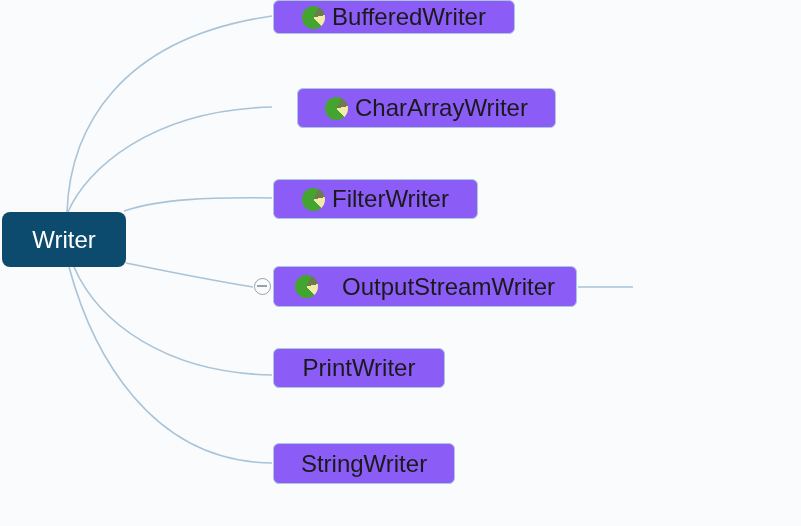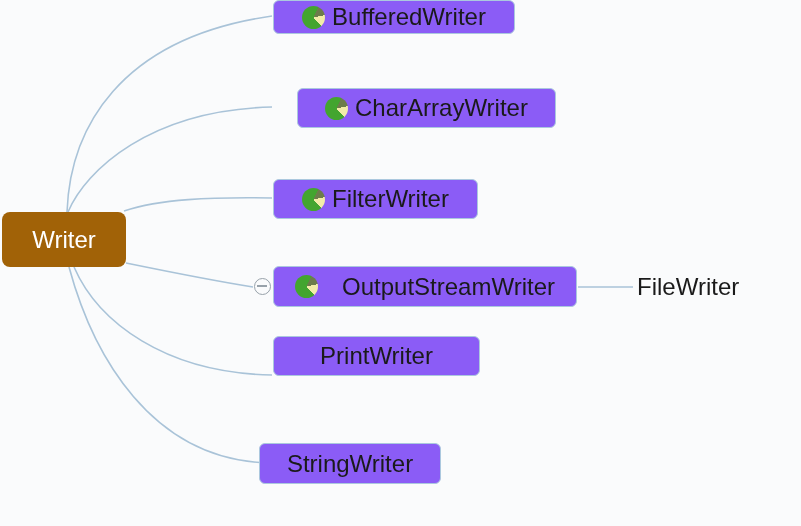--- a/index.html
+++ b/index.html
@@ -18,21 +18,21 @@
   }
   svg.connectors path {
     fill: none;
     stroke: #a9c3d8;
     stroke-width: 1.6;
   }
   .root-node {
     position: absolute;
     left: 2px; top: 212px;
     width: 124px; height: 55px;
-    background: #a16207;
+    background: #0c4a6e;
     border-radius: 8px;
     display: flex;
     align-items: center;
     justify-content: center;
     color: #ffffff;
     font-size: 24px;
     cursor: default;
   }
   .node {
     position: absolute;
@@ -45,22 +45,22 @@
     justify-content: center;
     gap: 7px;
     color: #1a1a1a;
     font-size: 24px;
     cursor: default;
   }
   .node-buffered  { left: 273px; top: 0px;   width: 242px; height: 34px; }
   .node-chararray { left: 273px; top: 88px;  width: 259px; height: 40px; margin-left: 24px; }
   .node-filter    { left: 273px; top: 179px; width: 205px; height: 40px; }
   .node-osw       { left: 273px; top: 266px; width: 304px; height: 41px; gap: 24px; }
-  .node-print     { left: 273px; top: 336px; width: 207px; height: 40px; }
-  .node-string    { left: 259px; top: 443px; width: 182px; height: 41px; }
+  .node-print     { left: 273px; top: 348px; width: 172px; height: 40px; }
+  .node-string    { left: 273px; top: 443px; width: 182px; height: 41px; }
   .pie-icon {
     flex: 0 0 auto;
     width: 23px; height: 23px;
     border-radius: 50%;
     background: conic-gradient(
       #43a52f 0deg 24deg,
       #6d7c4b 24deg 78deg,
       #f2eca8 78deg 138deg,
       #43a52f 138deg 360deg
     );
@@ -134,17 +134,14 @@
   </div>
 
   <div class="node node-print">
     <span>PrintWriter</span>
   </div>
 
   <div class="node node-string">
     <span>StringWriter</span>
   </div>
 
-  <div class="leaf-label">
-    <span>FileWriter</span>
-  </div>
 
 </div>
 
 </body></html>

